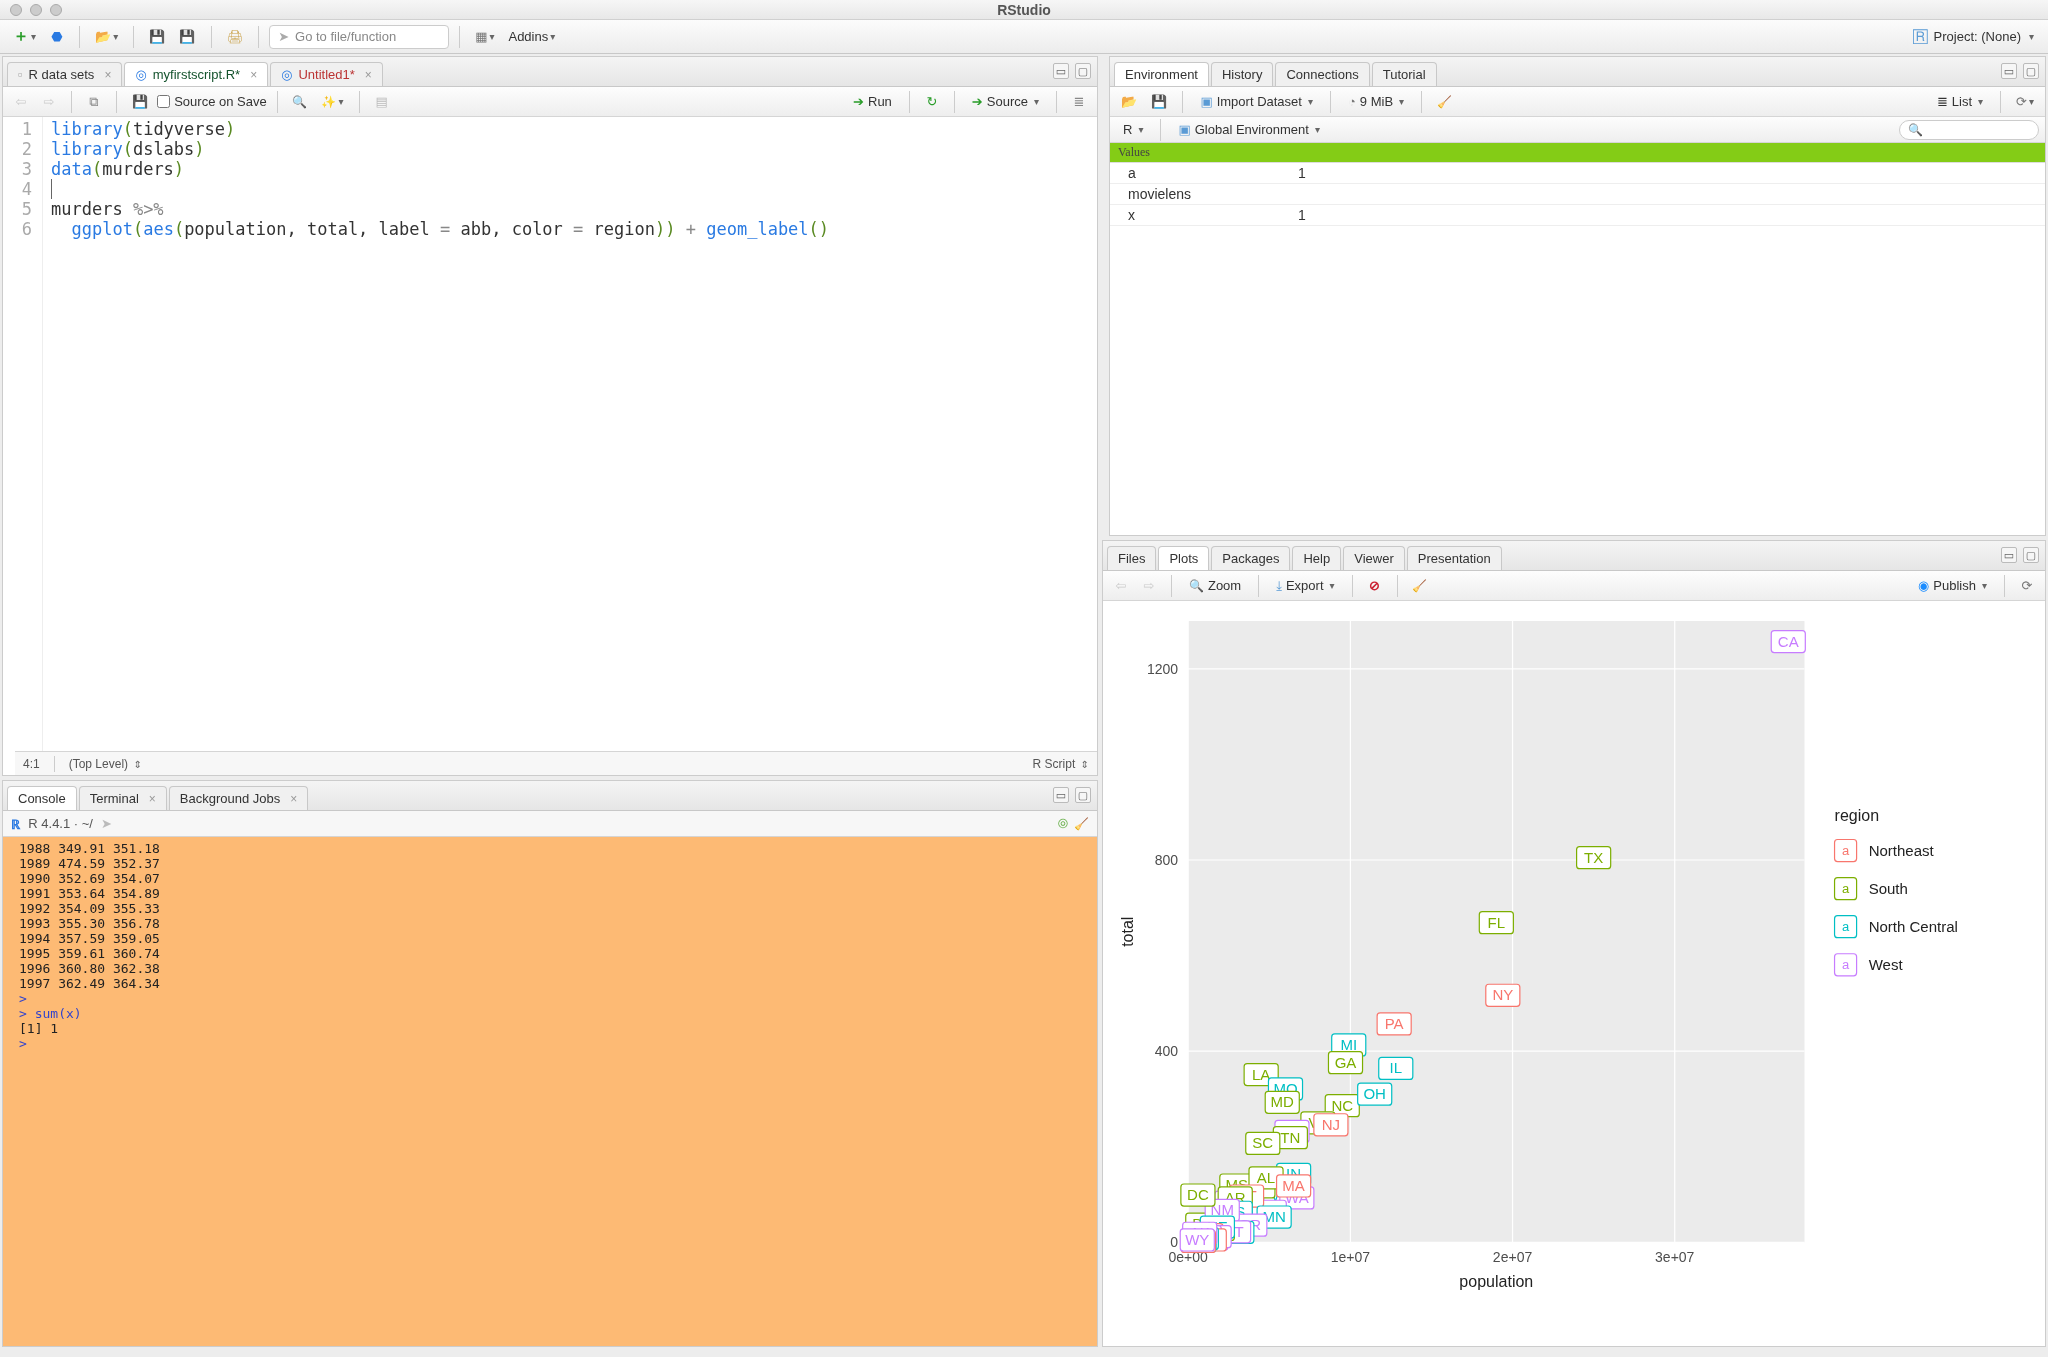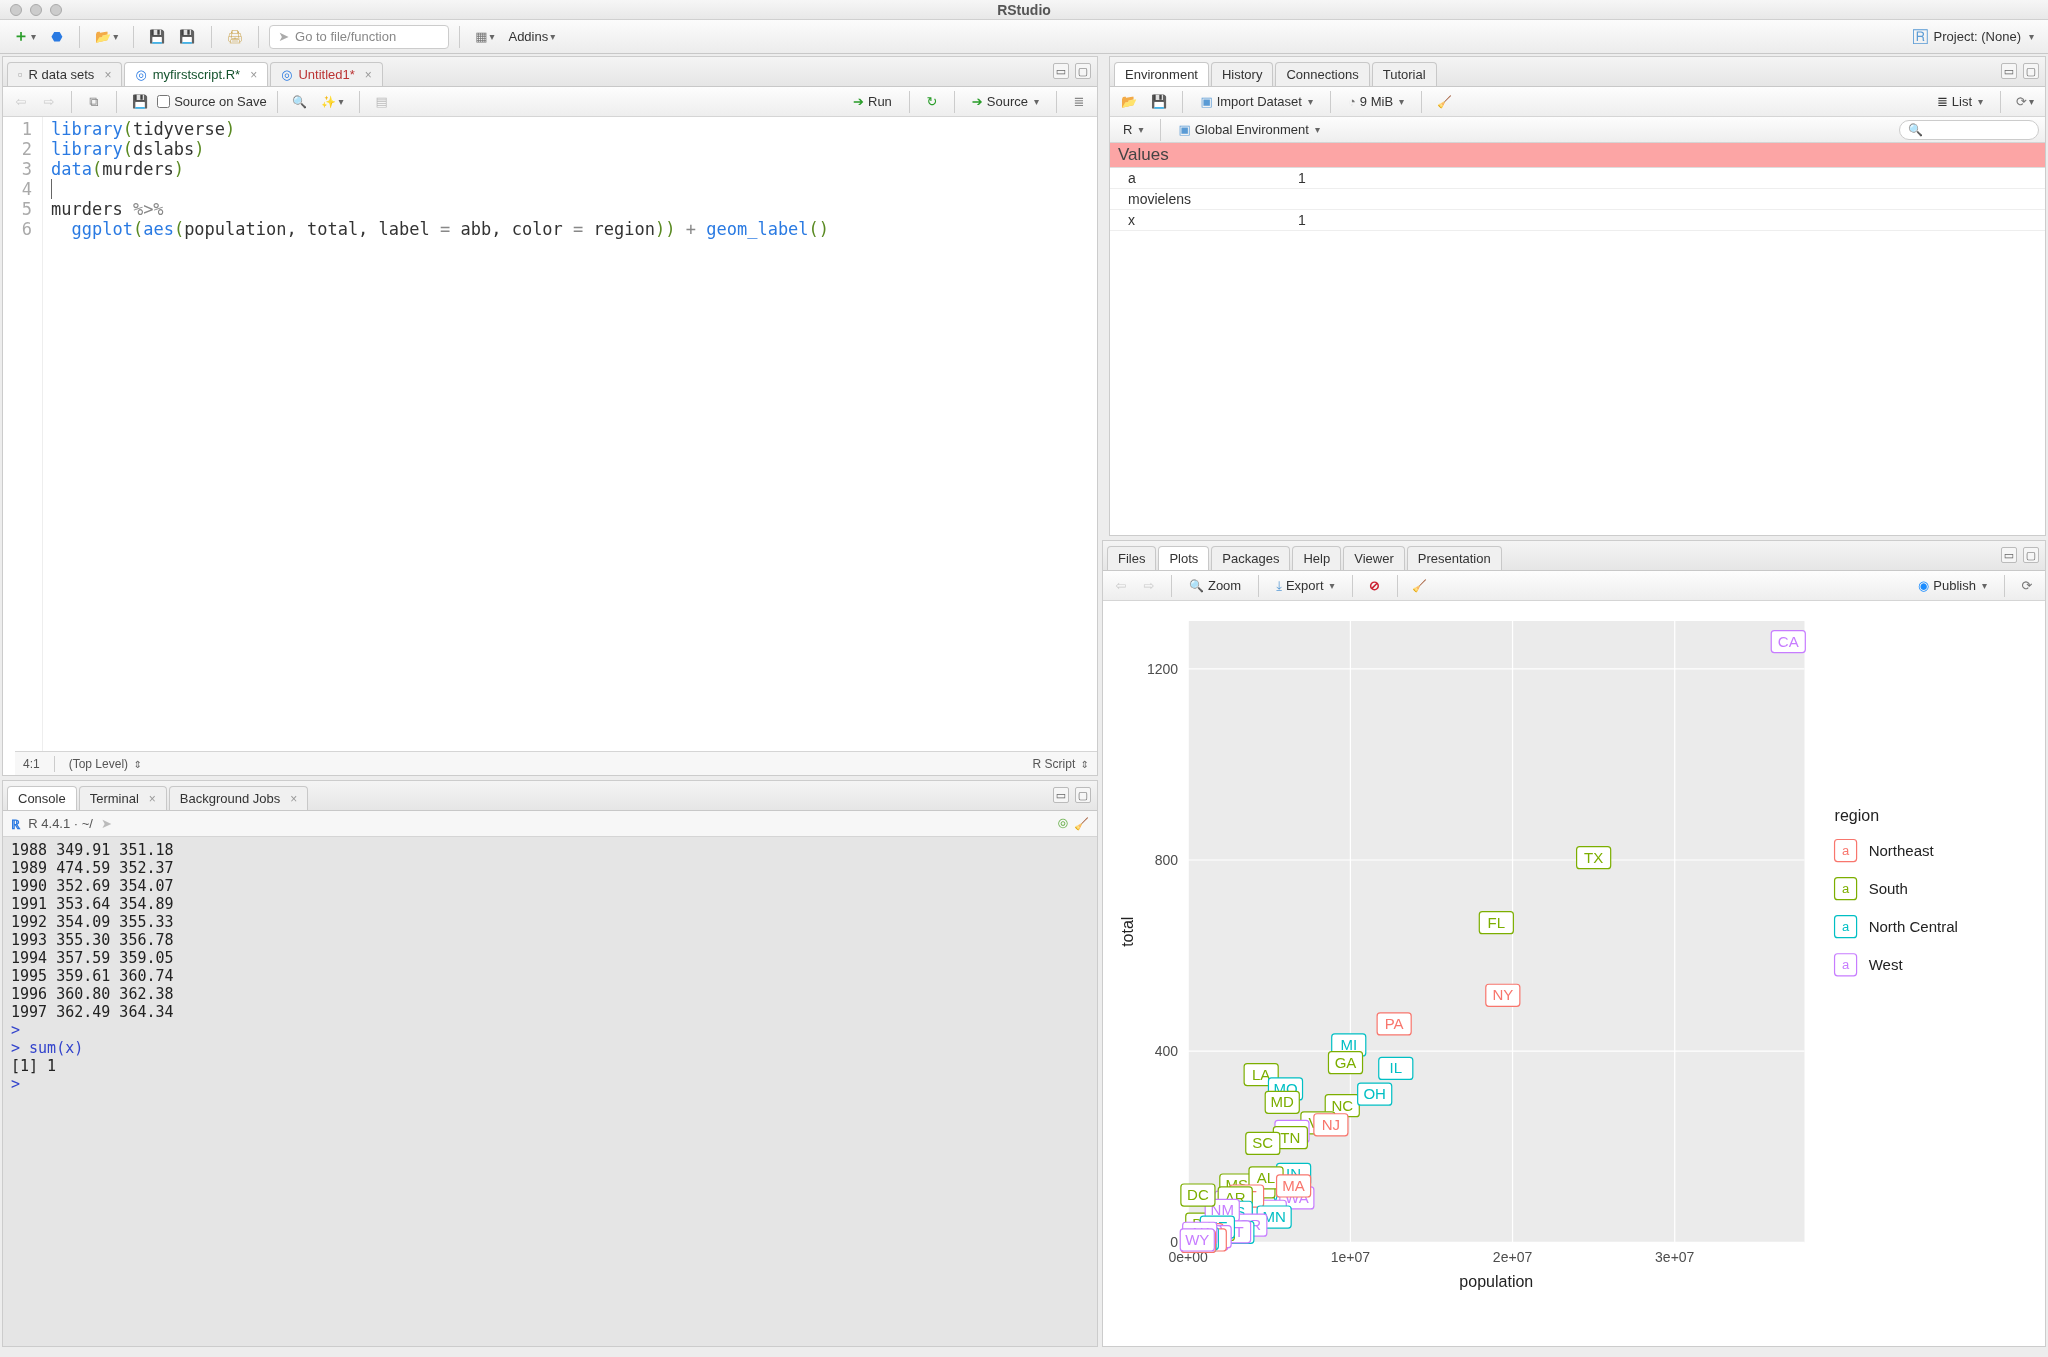--- a/index.html
+++ b/index.html
@@ -144,37 +144,37 @@
   .statusbar {
     height: 24px; border-top: 1px solid #d5d5d5;
     background: #f7f7f7;
     display: flex; align-items: center; padding: 0 8px;
     font-size: 12px; color: #555; justify-content: space-between; margin-left: 12px;
   }
   
   .console-body {
     flex: 1; min-height: 0; overflow: auto;
     font-family: Menlo, Consolas, monospace;
-    font-size: 15px; padding: 4px 8px;
-    background: #e5e5e5; color: #222;
+    font-size: 13px; padding: 4px 16px;
+    background: #fdba74; color: #222;
   }
   .console-line { white-space: pre; }
   .prompt { color: #3344cc; }
   .console-info {
     height: 26px; border-bottom: 1px solid #d5d5d5;
     background: #f7f7f7;
     display: flex; align-items: center; padding: 0 8px; gap: 8px;
     font-size: 13px; color: #555;
     position: relative;
   }
   .console-info .right-icons { position: absolute; right: 8px; display:flex; gap:6px;}
   
   .env-header {
-    background: #fca5a5; border-bottom: 1px solid #ddd;
-    padding: 2px 8px; font-size: 17px; color: #444;
+    background: #84cc16; border-bottom: 1px solid #ddd;
+    padding: 2px 8px; font-size: 12px; color: #444; font-family: Liberation Serif, serif;
   }
   .env-table { flex: 1; overflow: auto; }
   .env-row {
     display: flex; border-bottom: 1px solid #eee;
     padding: 2px 8px; font-size: 14px;
   }
   .env-row .k { width: 180px; color: #333; padding-left: 10px; }
   .env-row .v { flex: 1; color: #333; }
   .env-row .v.promise { color: #888; }
   .env-search {

